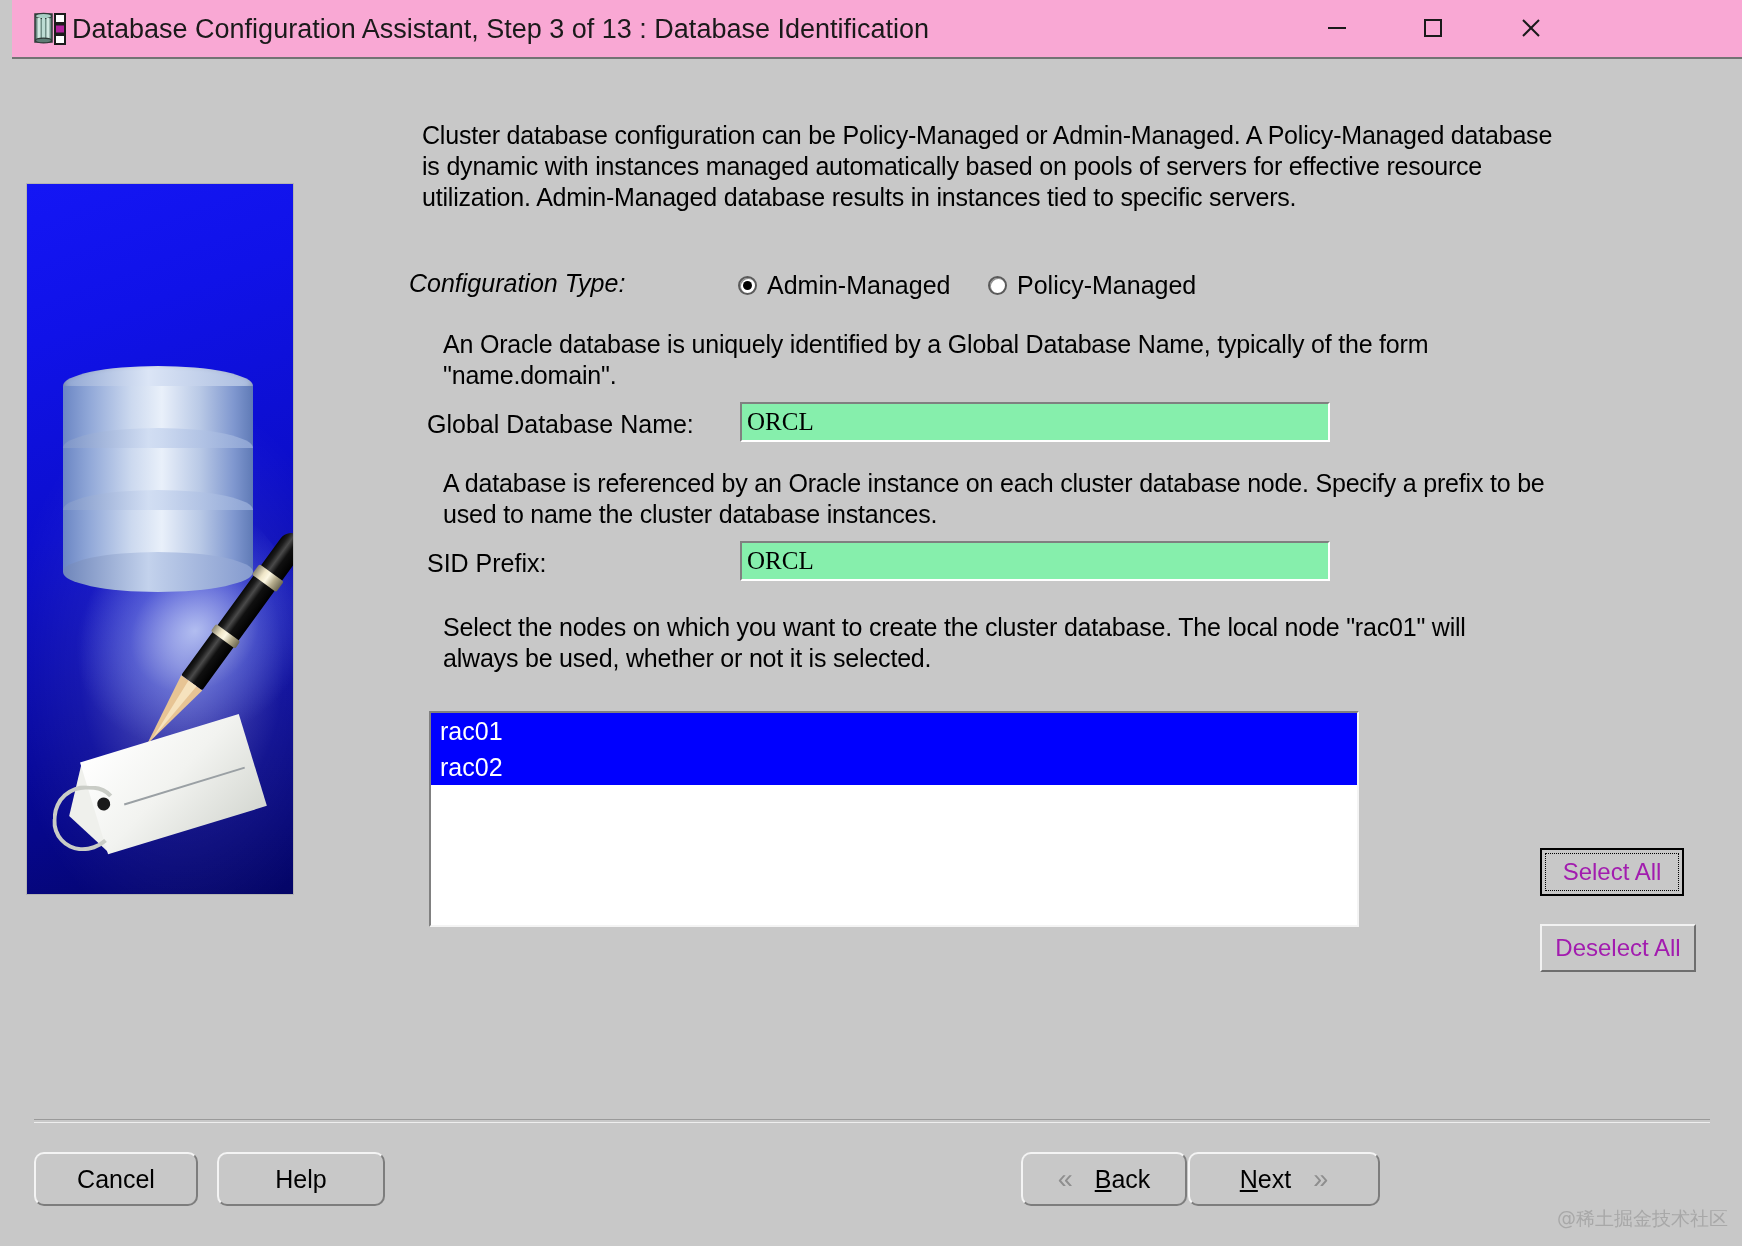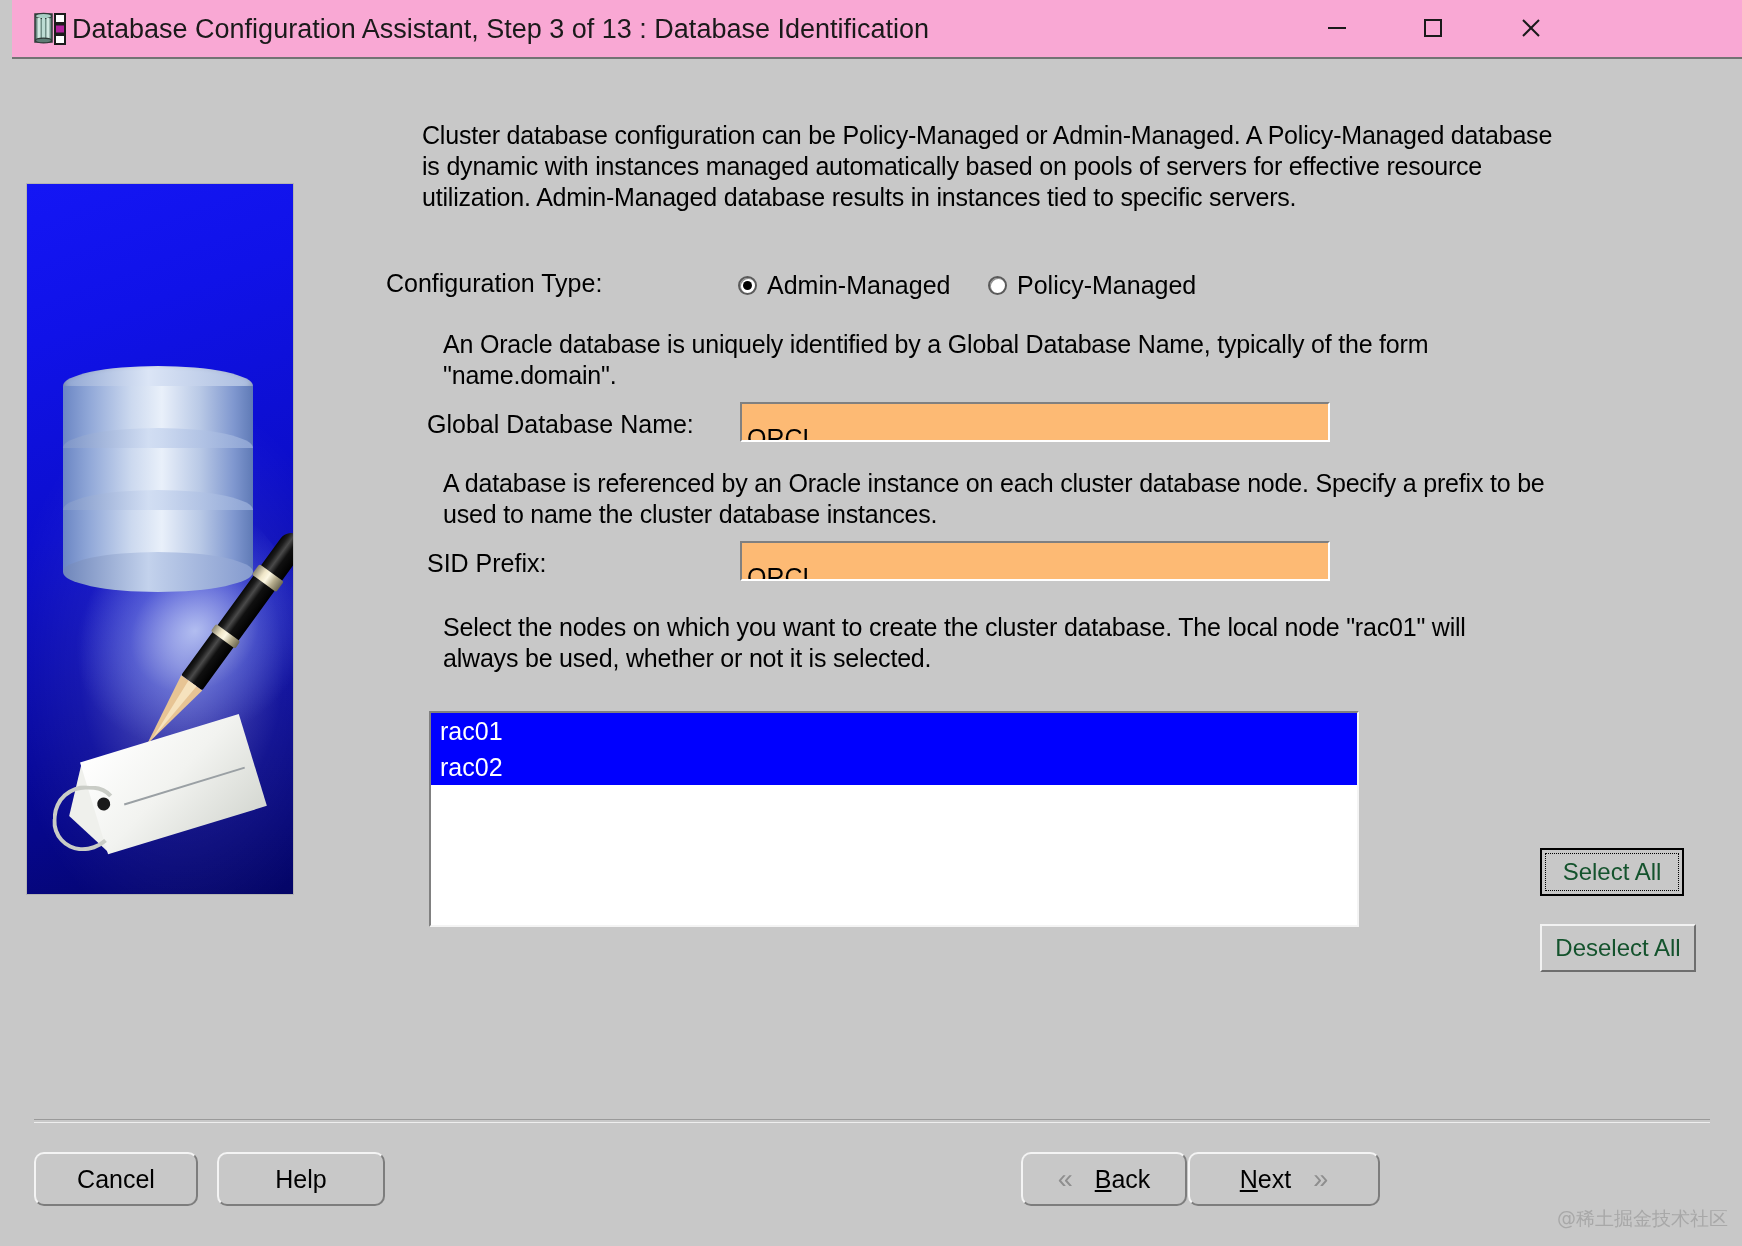--- a/index.html
+++ b/index.html
@@ -195,21 +195,21 @@
   #nodes-help { left: 427px; top: 612px; width: 1030px; }
 
   .field-label {
     position: absolute;
     color: #000000;
     font-size: 25px;
     line-height: 30px;
     white-space: nowrap;
     font-family: "Liberation Sans", sans-serif;
   }
-  #cfg-label { left: 386px; top: 268px; }
+  #cfg-label { left: 409px; top: 268px; font-style: italic; }
   #gdb-label { left: 427px; top: 409px; }
   #sid-label { left: 427px; top: 548px; }
 
   
   .radio-group {
     position: absolute;
     top: 271px;
     display: flex;
     align-items: center;
     gap: 10px;
@@ -238,31 +238,31 @@
   .radio-label {
     font-size: 25px;
     color: #000000;
     font-family: "Liberation Sans", sans-serif;
   }
 
   
   .text-input {
     position: absolute;
     height: 40px;
-    background: #fdba74;
+    background: #86efac;
     border-top: 2px solid #808080;
     border-left: 2px solid #808080;
     border-right: 2px solid #ffffff;
     border-bottom: 2px solid #ffffff;
     box-sizing: border-box;
     font-size: 25px;
     line-height: 36px;
     color: #000000;
-    padding: 16px 5px;
-    font-family: Liberation Sans, sans-serif;
+    padding: 0 5px;
+    font-family: Liberation Serif, serif;
     overflow: hidden;
     white-space: nowrap;
   }
   #gdb-input { left: 740px; top: 402px; width: 590px; }
   #sid-input { left: 740px; top: 541px; width: 590px; }
 
   
   #node-list {
     position: absolute;
     left: 429px; top: 711px;
@@ -293,21 +293,21 @@
   .side-btn {
     position: absolute;
     width: 144px; height: 48px;
     background: #c8c8c8;
     border-top: 2px solid #f2f2f2;
     border-left: 2px solid #f2f2f2;
     border-right: 2px solid #6e6e6e;
     border-bottom: 2px solid #6e6e6e;
     box-sizing: border-box;
     font-size: 24px;
-    color: #14532d;
+    color: #a21caf;
     display: flex;
     align-items: center;
     justify-content: center;
     font-family: "Liberation Sans", sans-serif;
     cursor: default;
   }
   #btn-select-all {
     left: 1540px; top: 848px;
     border: 2px solid #000000;
   }

